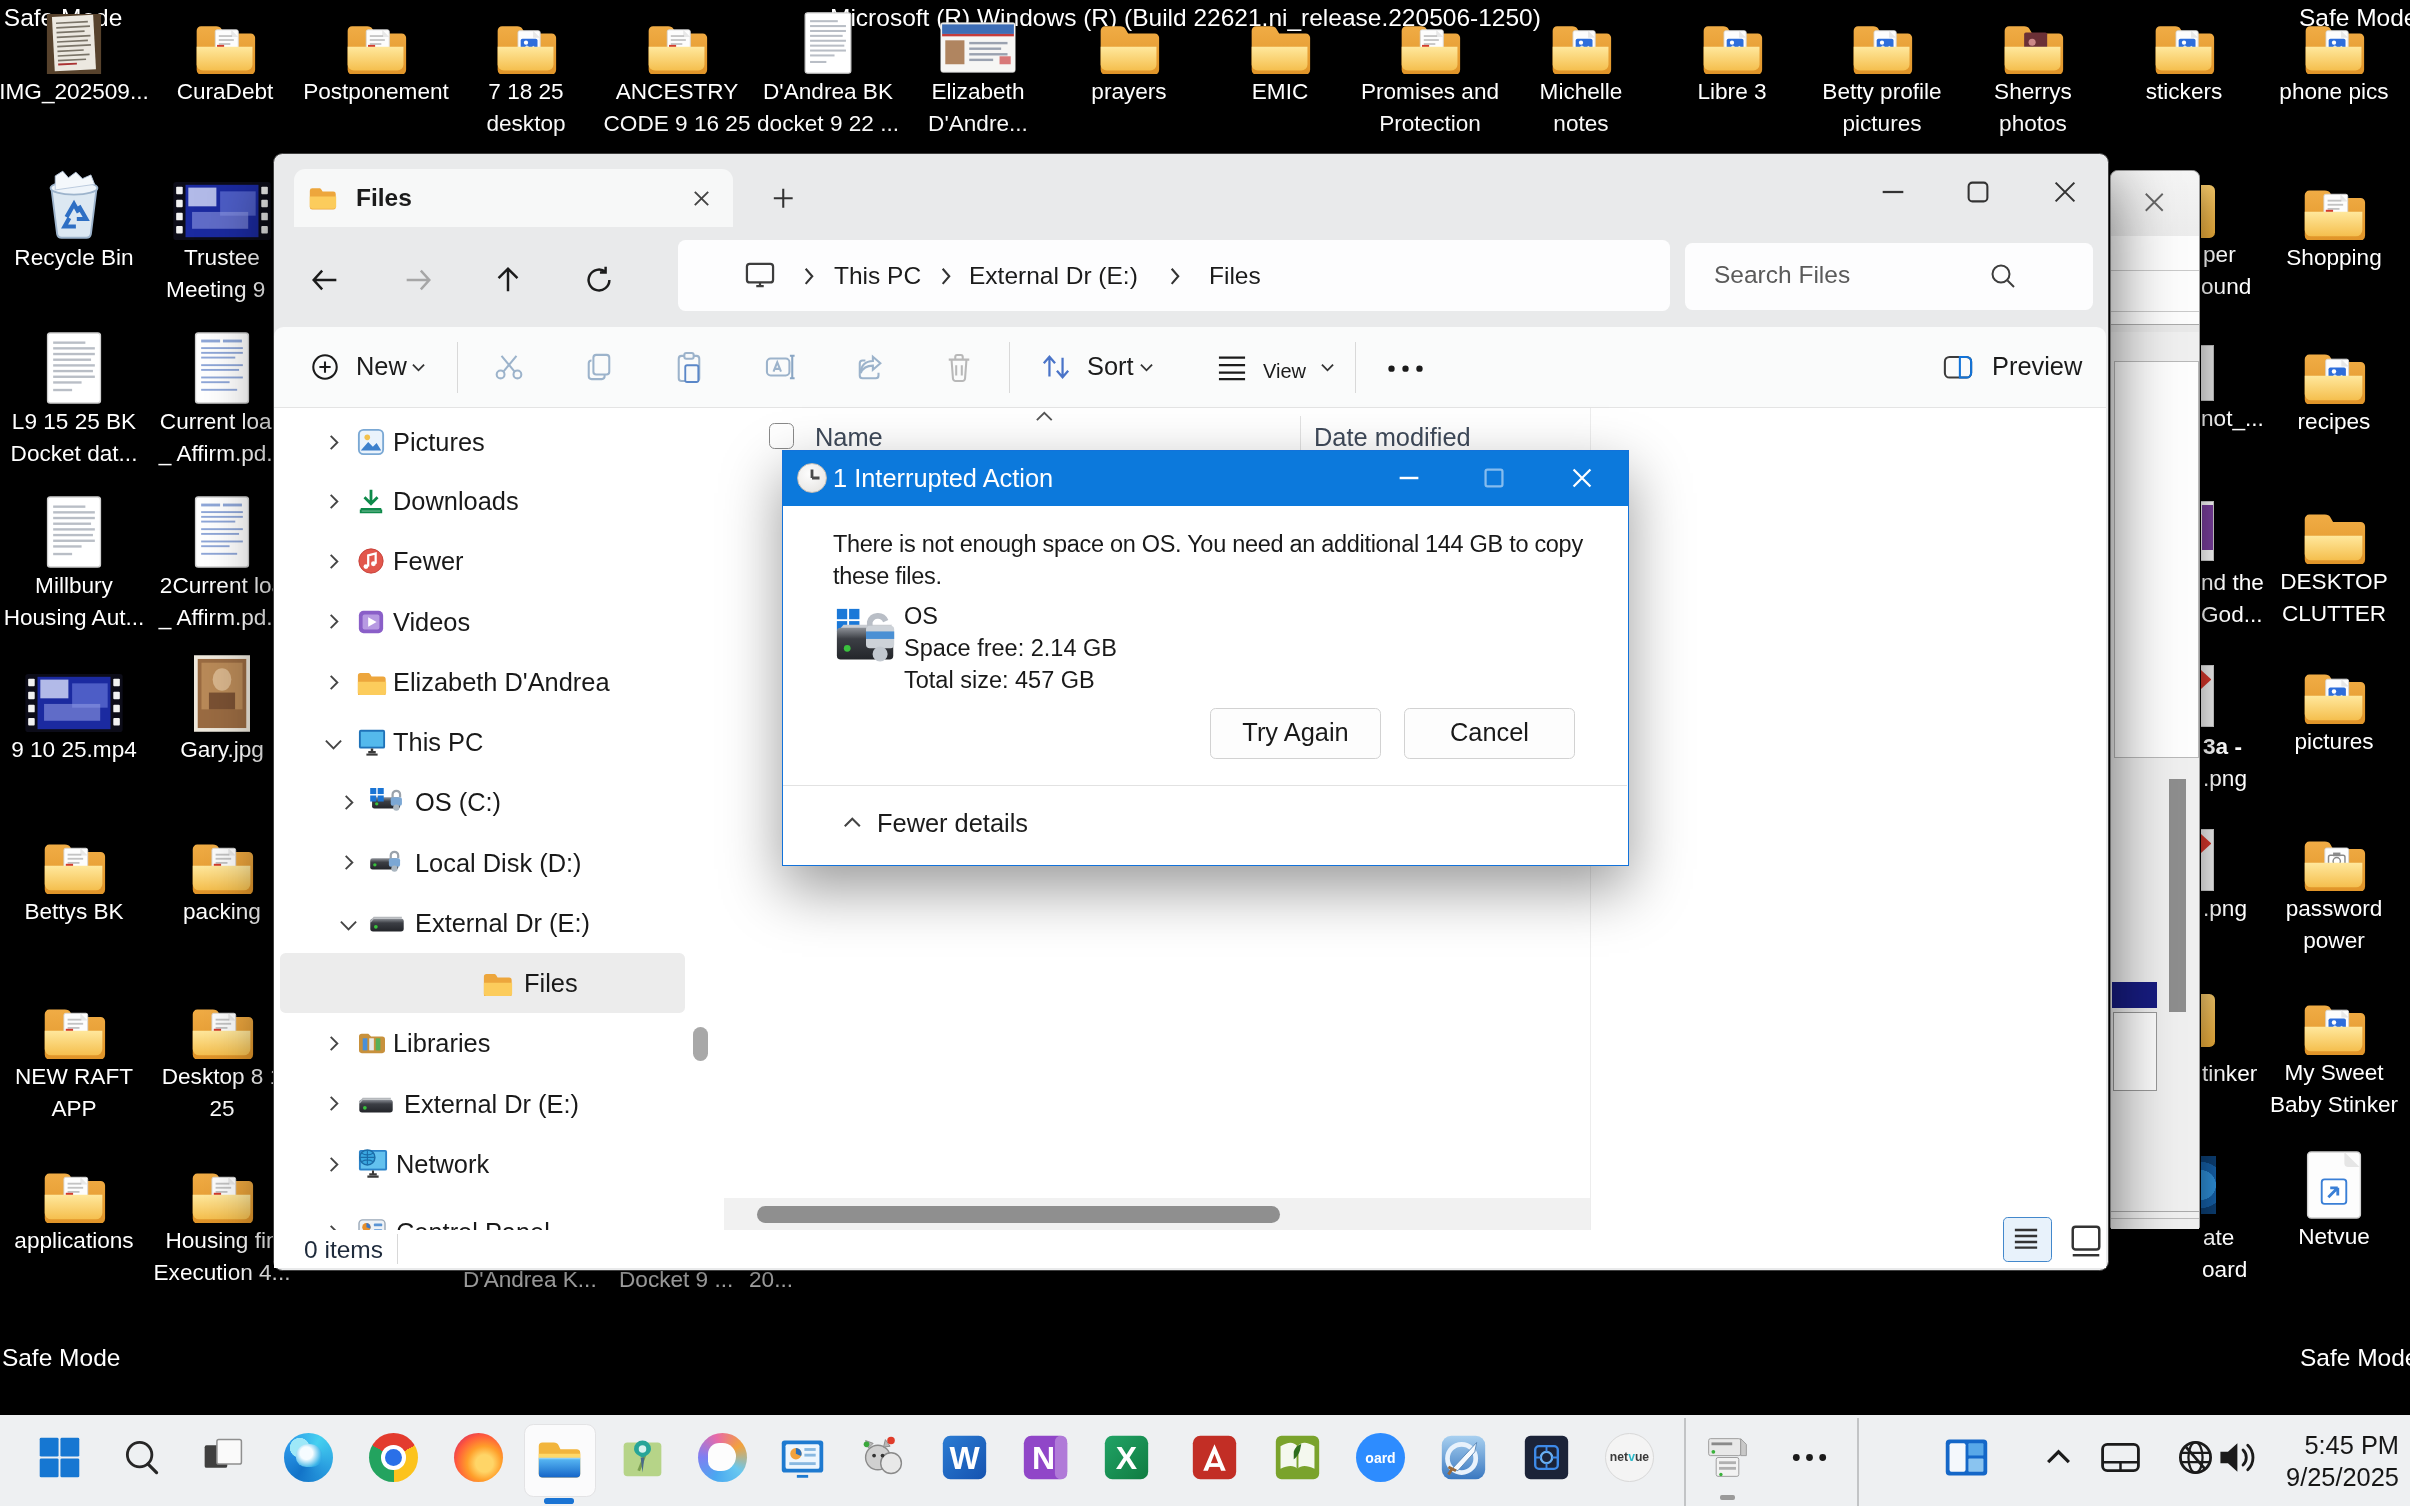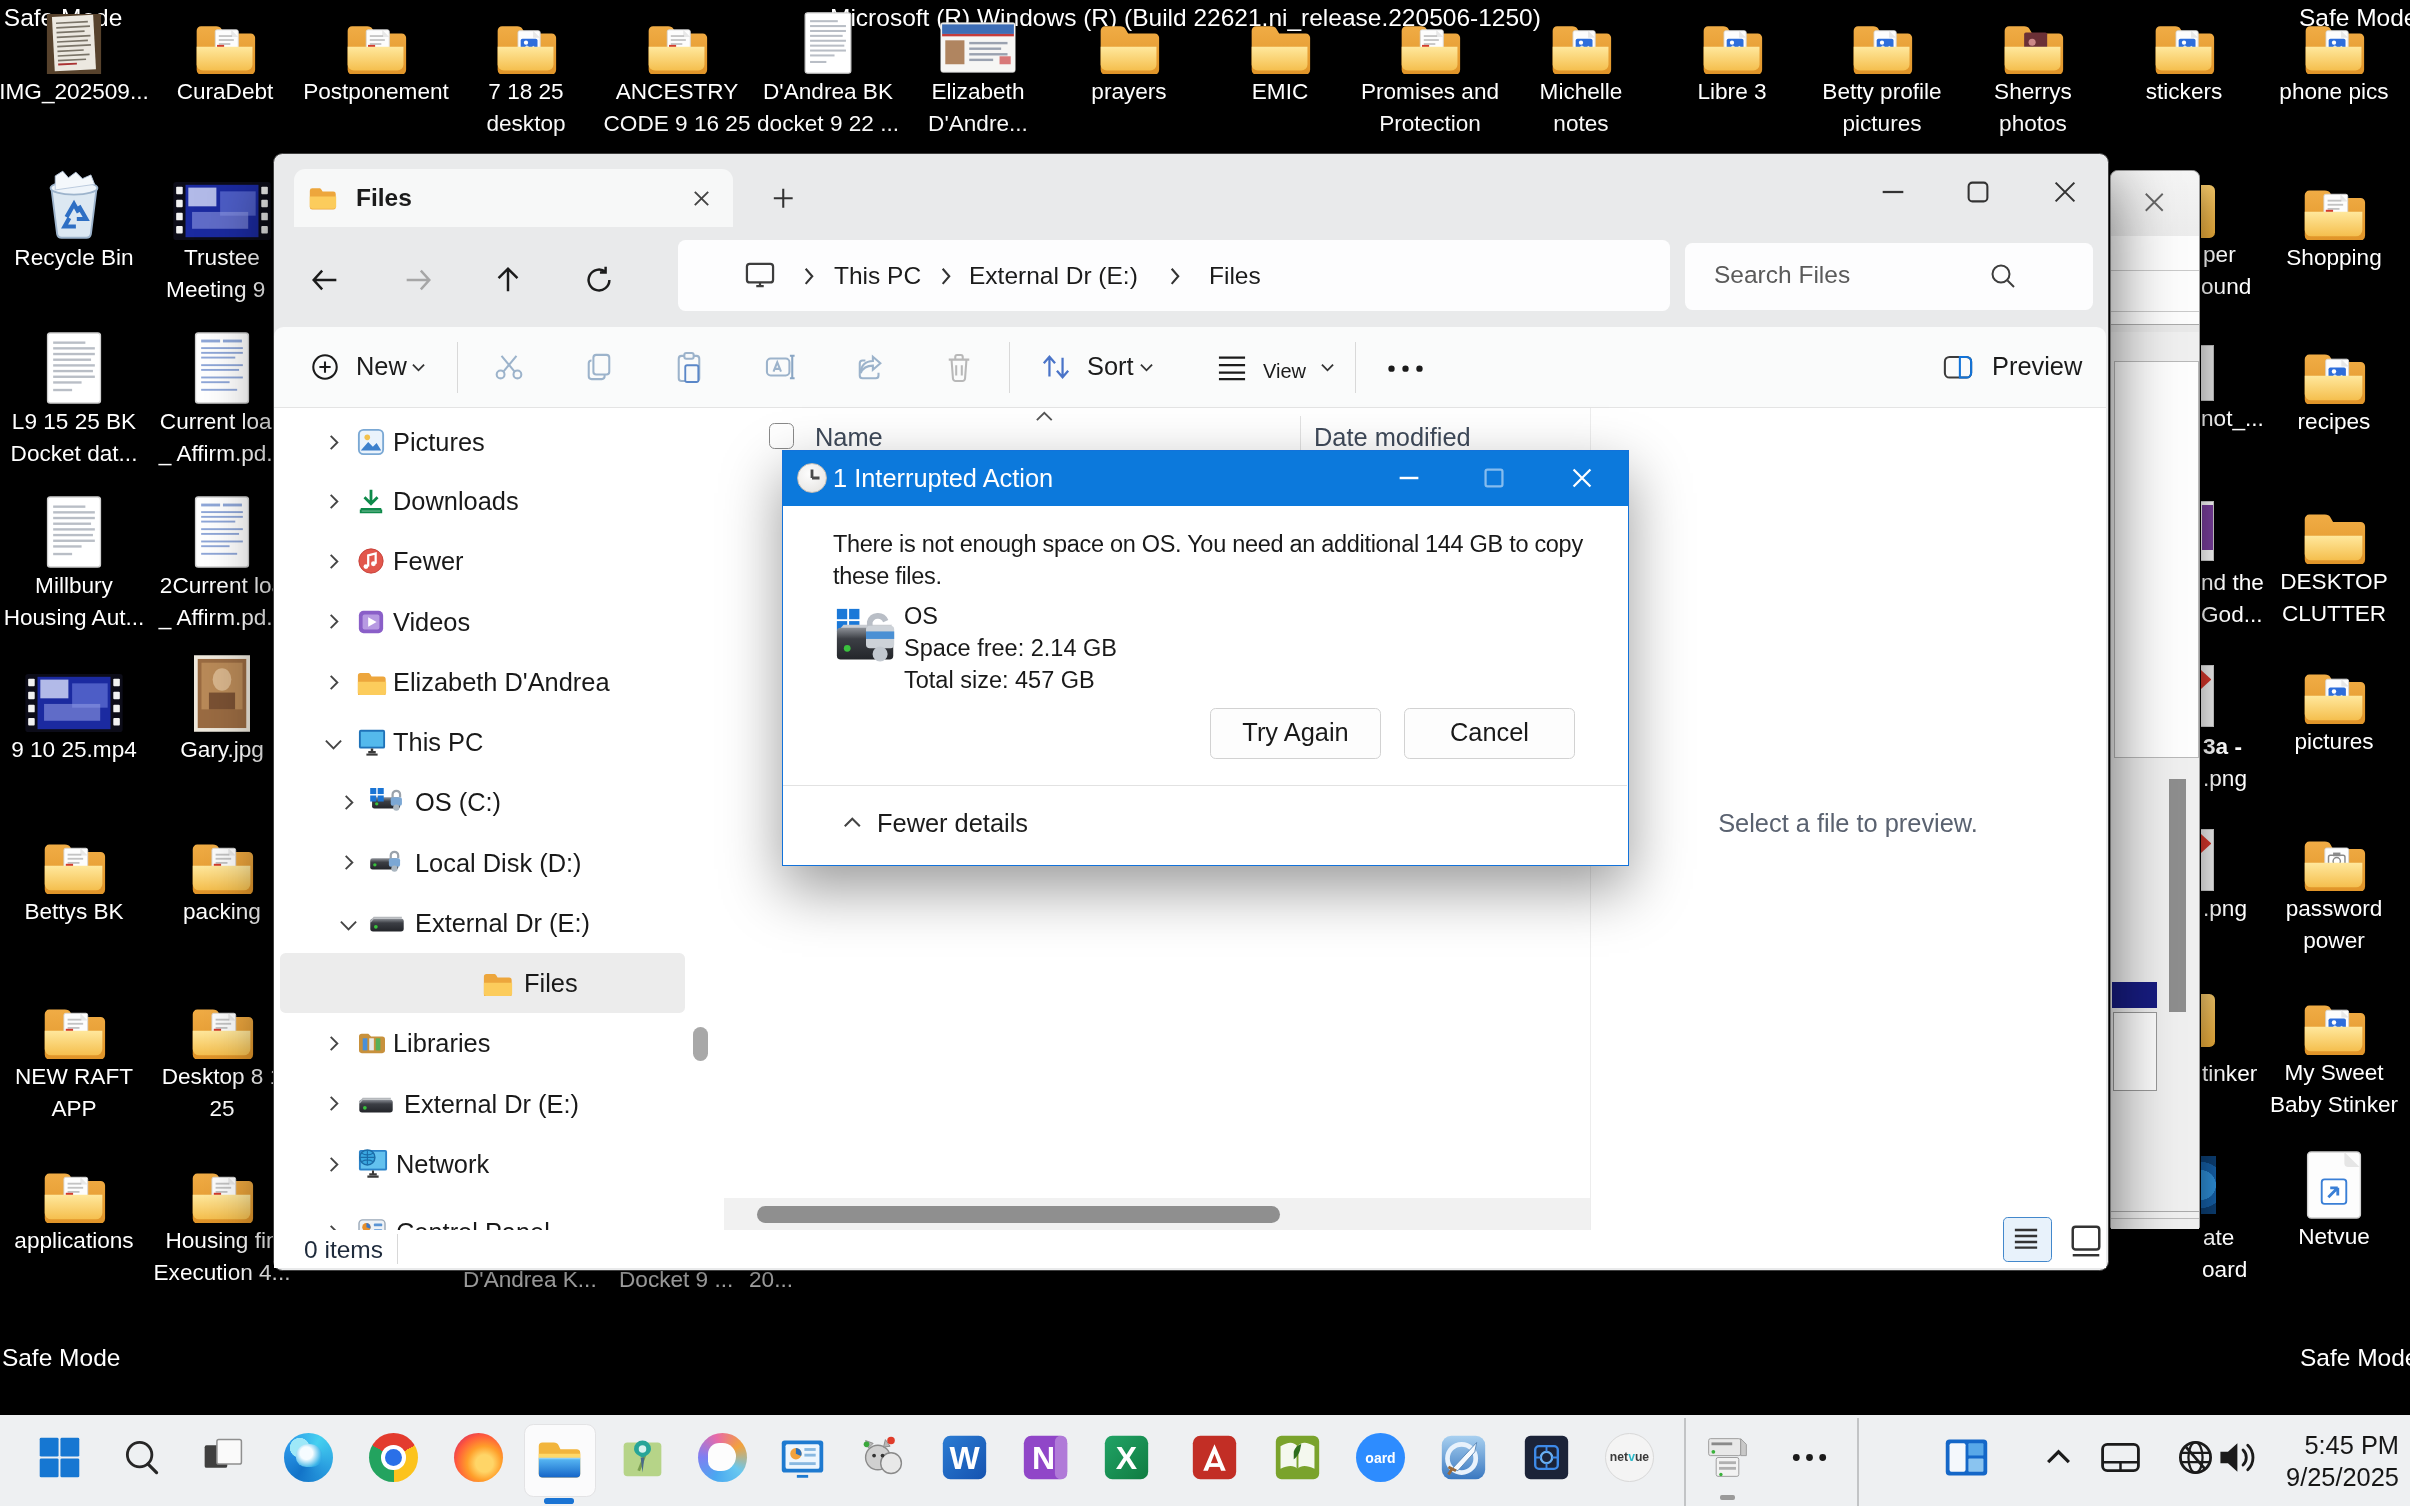--- a/index.html
+++ b/index.html
@@ -840,21 +840,20 @@
 
     <div class="abs" style="left:495px; top:15px; width:24.5px; height:26px; border:1.9px solid #8a8a8a; border-radius:5.6px;"></div>
     <span class="abs" style="left:541px; top:15px; font-size:25.4px; color:#3f4a5a;">Name</span>
     <svg class="abs" style="left:759px; top:1.9px;" width="22.6" height="13" viewBox="0 0 24 14">
         <path d="M4 11 L12 3 L20 11" stroke="#555" stroke-width="2" fill="none"></path>
       </svg>
     <div class="abs" style="left:1026px; top:7.5px; width:0.9px; height:34px; background:#e2e2e2;"></div>
     <span class="abs" style="left:1040px; top:15px; font-size:25.4px; color:#3f4a5a;">Date modified</span>
     <div class="abs" style="left:1316px; top:0px; width:0.9px; height:822px; background:#ededed;"></div>
 
-    <div class="abs" style="left:1316px; top:401px; width:516px; text-align:center; font-size:25.4px; color:#5a6270;">Select a file to preview.</div>
 
     <div class="abs" style="left:450px; top:790px; width:866px; height:32px; background:#f1f1f1;"></div>
     <div class="abs" style="left:483px; top:798px; width:523px; height:17px; background:#8f8f8f; border-radius:8.5px;"></div>
 
     <div class="statusbar">
       <span class="abs" style="left:30px; top:5.6px; font-size:24.5px; color:#1f2b3c;">0 items</span>
       <div class="abs" style="left:123px; top:3.8px; width:0.9px; height:30px; background:#d8d8d8;"></div>
     </div>
 
     <div class="abs" style="left:1729px; top:809px; width:49px; height:45px; background:#e8f2fb; border:1.9px solid #4388cc; border-radius:4.7px;">

